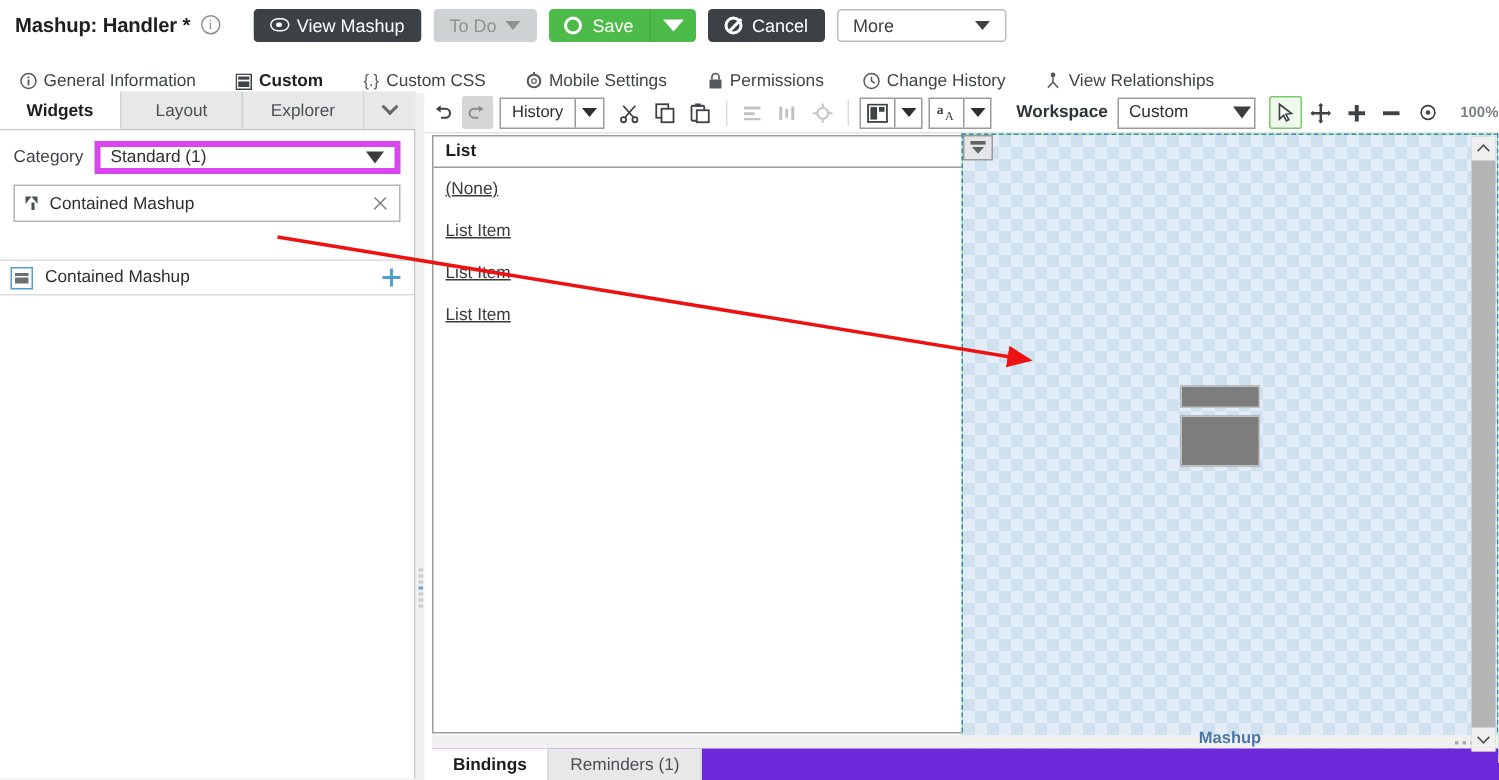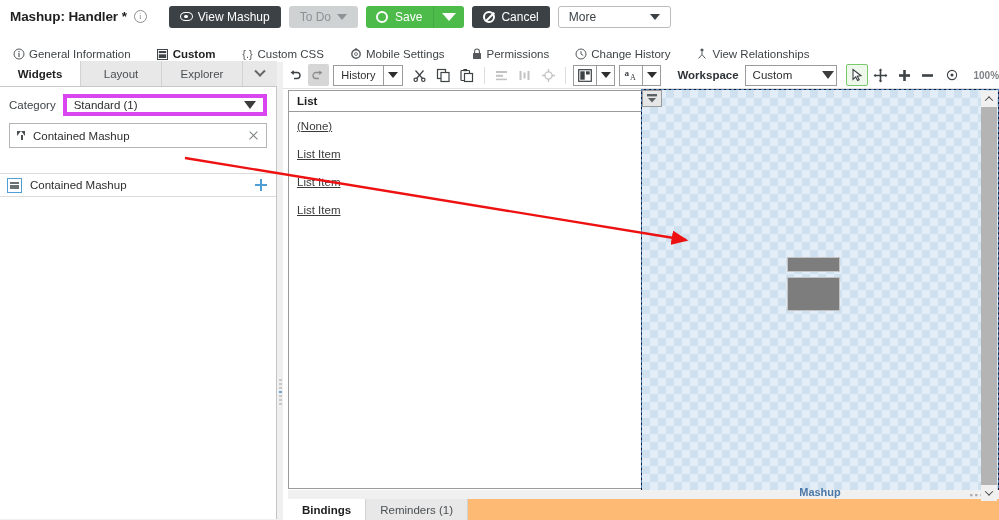--- a/index.html
+++ b/index.html
@@ -255,21 +255,21 @@
     font-size: 11.5px; font-weight: bold; color: #1d1d1d; border-bottom: 1px solid #9b9b9b;
   }
   .listitem {
     height: 28px; display: flex; align-items: center; padding: 0 8px;
     font-size: 11.5px; color: #3a3a3a; text-decoration: underline;
   }
 
   
   .canvaswrap {
     position: absolute; left: 641px; top: 89px; right: 0; bottom: 17px;
-    border: 1px dashed #4f7fb5; background: #0f172a;
+    border: 1px dashed #4f7fb5; background: #86efac;
   }
   .checker {
     position: absolute; inset: 0;
     background-image:
       linear-gradient(45deg, #cfe0ef 25%, transparent 25%, transparent 75%, #cfe0ef 75%),
       linear-gradient(45deg, #cfe0ef 25%, transparent 25%, transparent 75%, #cfe0ef 75%);
     background-size: 16px 16px;
     background-position: 0 0, 8px 8px;
     background-color: #e3edf7;
   }
@@ -309,21 +309,21 @@
   .vsc-arrow-d { width: 6px; height: 6px; border-right: 1.6px solid #4a4a4a; border-bottom: 1.6px solid #4a4a4a; transform: rotate(45deg) translate(-1px,-1px); }
 
   
   .btmdots {
     position: absolute; left: 288px; right: 0; top: 490px; height: 9px;
     background: #f0f0f0; display: flex; align-items: center; justify-content: flex-end;
     padding-right: 14px; letter-spacing: 2px; color: #a8a8a8; font-size: 9px;
   }
   .btmtabs {
     position: absolute; left: 288px; right: 0; top: 499px; bottom: 0;
-    background: #fdba74; display: flex; align-items: flex-start;
+    background: #6d28d9; display: flex; align-items: flex-start;
   }
   .btab {
     height: 21px; padding: 0 14px; display: flex; align-items: center;
     font-size: 11.5px; color: #4a4f52; background: #e8e8e8; border-right: 1px solid #d2d2d2;
   }
   .btab.active { background: #ffffff; font-weight: bold; color: #1d1d1d; }
 
   
   .annotation { position: absolute; left: 0; top: 0; width: 999px; height: 520px; pointer-events: none; z-index: 40; }
 </style>

